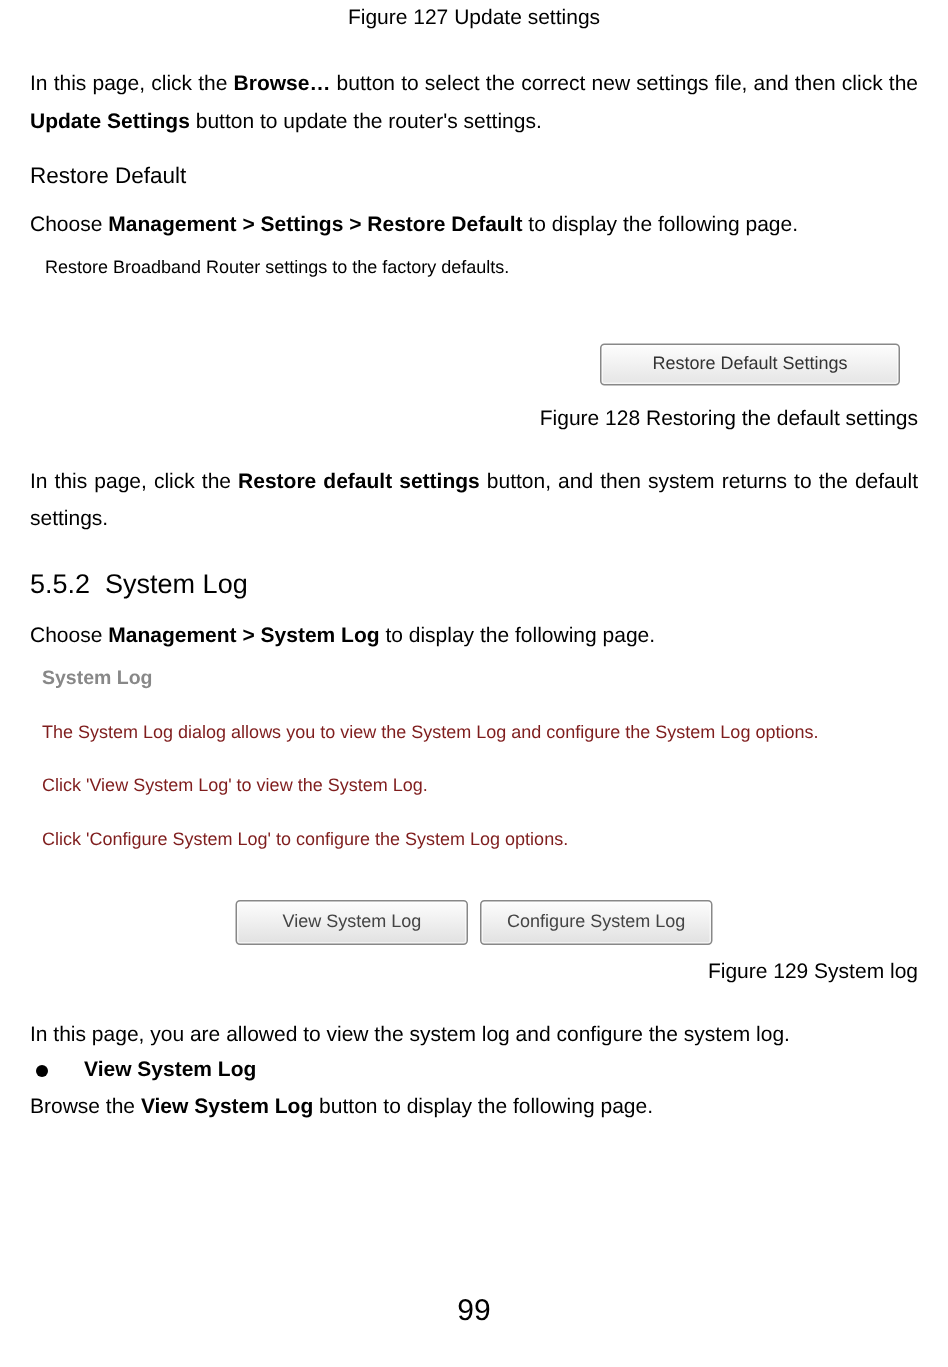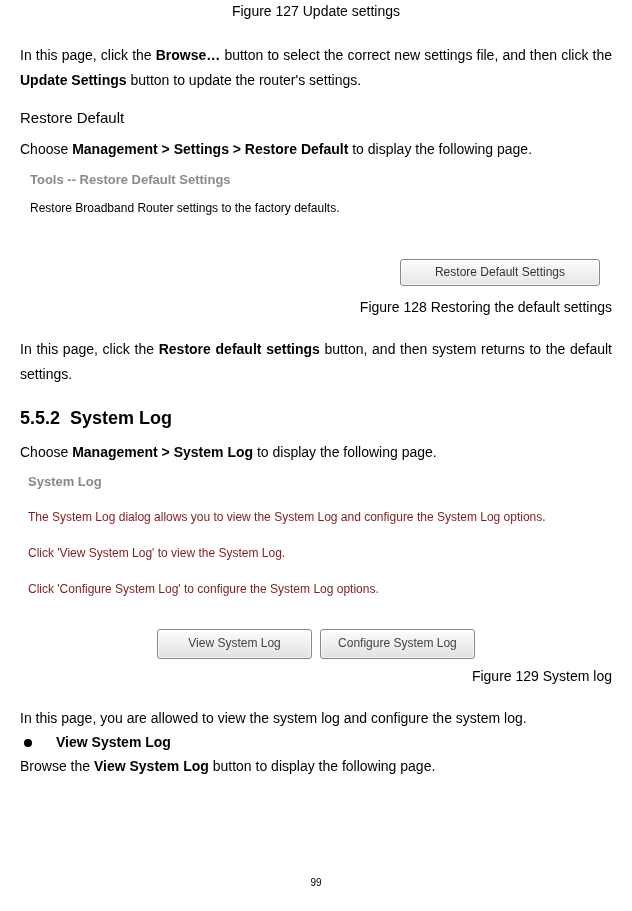--- a/index.html
+++ b/index.html
@@ -11,21 +11,21 @@
       font-size: 14px;
       color: #000;
       padding: 0 20px;
       position: relative;
       line-height: 1.65;
     }
     .caption { text-align: center; font-size: 14px; margin-bottom: 20px; }
     .body-text { font-size: 14px; line-height: 1.75; text-align: justify; }
     .bold { font-weight: bold; }
     .h3 { font-weight: normal; font-size: 15px; margin: 14px 0 6px 0; }
-    .h2 { font-weight: bold; font-size: 18px; margin: 18px 0 6px 0; }
+    .h2 { font-weight: normal; font-size: 18px; margin: 18px 0 6px 0; }
     .embedded-ui {
       margin: 5px 0;
     }
     .tools-title {
       font-family: Verdana, Arial, sans-serif;
       color: #8b8b8b;
       font-weight: bold;
       font-size: 13px;
       padding-left: 10px;
       margin: 8px 0;
@@ -91,40 +91,39 @@
     }
     .caption-center { text-align: right; font-size: 14px; margin: 6px 0 18px; }
     .bullet-line { font-size: 14px; }
     .bullet-dot { display:inline-block; width: 8px; height: 8px; background: #000; border-radius: 50%; vertical-align: middle; margin: 0 24px 0 4px; }
     .page-num {
       position: absolute;
       bottom: 20px;
       left: 0;
       width: 632px;
       text-align: center;
-      font-size: 10px;
+      font-size: 20px;
     }
   </style>
 </head>
 <body>
 
 <div class="caption">Figure 127 Update settings</div>
 
 <p class="body-text">
   <span>In this page, click the </span><span class="bold">Browse…</span><span> button to select the correct new settings file, and then click the </span><span class="bold">Update Settings</span><span> button to update the router's settings.</span>
 </p>
 
 <div class="h3">Restore Default</div>
 
 <p class="body-text">
   <span>Choose </span><span class="bold">Management &gt; Settings &gt; Restore Default</span><span> to display the following page.</span>
 </p>
 
 <div class="embedded-ui">
-  <div class="tools-title">Tools -- Restore Default Settings</div>
   <div class="tools-desc">Restore Broadband Router settings to the factory defaults.</div>
   <div class="btn-row-right">
     <span class="win-btn">Restore Default Settings</span>
   </div>
 </div>
 
 <div class="caption-center">Figure 128 Restoring the default settings</div>
 
 <p class="body-text">
   <span>In this page, click the </span><span class="bold">Restore default settings</span><span> button, and then system returns to the default settings.</span>

